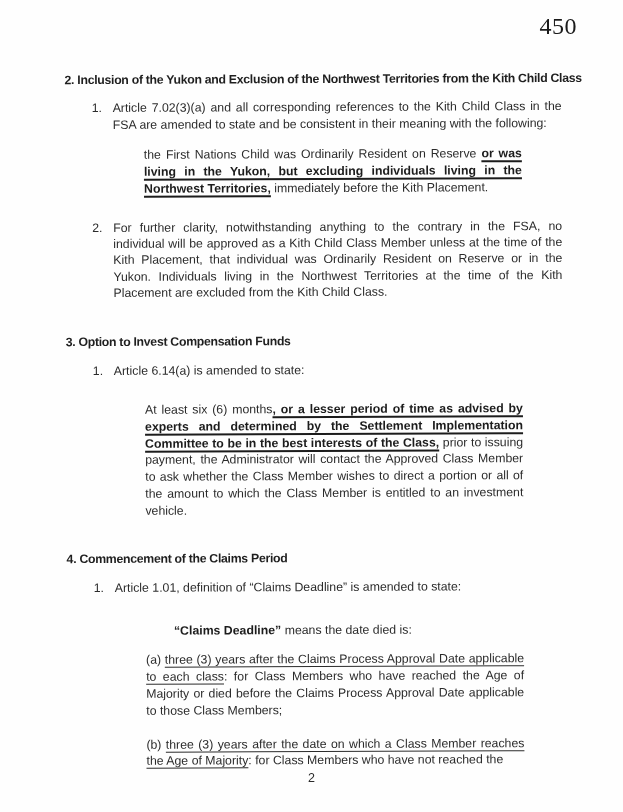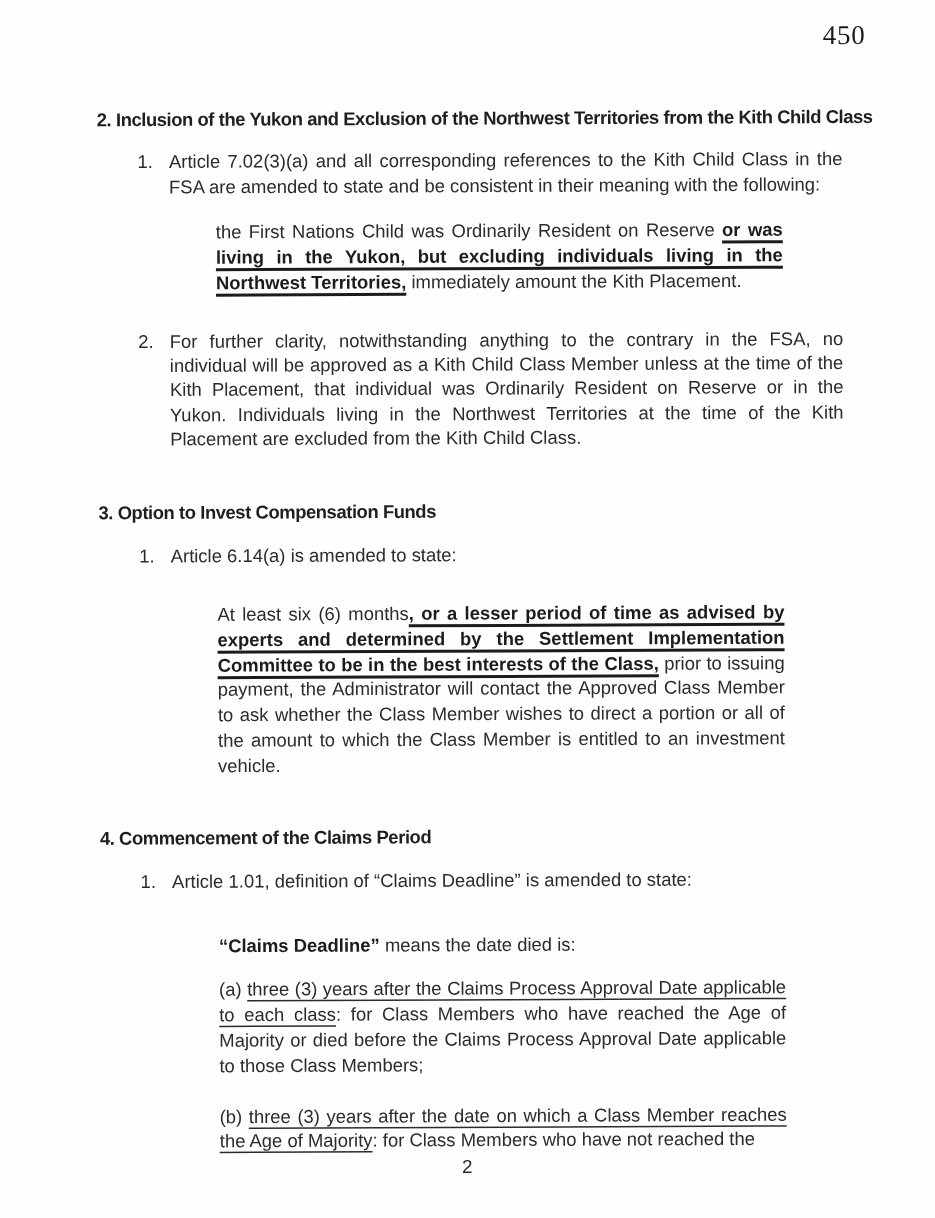--- a/index.html
+++ b/index.html
@@ -10,21 +10,21 @@
     background: #fefefe;
     overflow: hidden;
     font-family: "Liberation Sans", "DejaVu Sans", sans-serif;
     color: #2b2b2b;
   }
   .stamp {
     position: absolute;
     top: 13px;
     right: 46px;
     font-family: "Liberation Serif", "DejaVu Serif", serif;
-    font-size: 18px;
+    font-size: 24px;
     letter-spacing: 0.5px;
     color: #1a1a1a;
   }
   .content {
     position: absolute;
     left: 66px;
     top: 71px;
     width: 524px;
     display: flex;
     flex-direction: column;
@@ -52,21 +52,21 @@
     color: #1c1c1c;
     text-decoration: underline;
     text-decoration-thickness: 1.8px;
     text-underline-offset: 2.5px;
   }
   .u {
     text-decoration: underline;
     text-decoration-thickness: 1.3px;
     text-underline-offset: 2.5px;
   }
-  .b { font-weight: 700; color: #1c1c1c; }
+  .b { font-weight: 700; color: #1c1c1c; margin-left: 28px; }
   .mt12 { margin-top: 12px; }
   .mt13 { margin-top: 13px; }
   .mt14 { margin-top: 14px; }
   .mt17 { margin-top: 17px; }
   .mt22 { margin-top: 22px; }
   .mt23 { margin-top: 23px; }
   .mt27 { margin-top: 27px; }
   .mt31 { margin-top: 31px; }
   .mt33 { margin-top: 33px; }
   .lh17  { line-height: 17px; }
@@ -90,21 +90,21 @@
 
   <div class="content">
 
     <div class="heading">2. Inclusion of the Yukon and Exclusion of the Northwest Territories from the Kith Child Class</div>
 
     <div class="list-item mt12">
       <span class="list-num">1.</span>
       <span class="list-text">Article 7.02(3)(a) and all corresponding references to the Kith Child Class in the FSA are amended to state and be consistent in their meaning with the following:</span>
     </div>
 
-    <div class="quote mt14 lh17"><span>the First Nations Child was Ordinarily Resident on Reserve </span><span class="bu">or was living in the Yukon, but excluding individuals living in the Northwest Territories,</span><span> immediately amount the Kith Placement.</span></div>
+    <div class="quote mt14 lh17"><span>the First Nations Child was Ordinarily Resident on Reserve </span><span class="bu">or was living in the Yukon, but excluding individuals living in the Northwest Territories,</span><span> immediately before the Kith Placement.</span></div>
 
     <div class="list-item mt22">
       <span class="list-num">2.</span>
       <span class="list-text">For further clarity, notwithstanding anything to the contrary in the FSA, no individual will be approved as a Kith Child Class Member unless at the time of the Kith Placement, that individual was Ordinarily Resident on Reserve or in the Yukon. Individuals living in the Northwest Territories at the time of the Kith Placement are excluded from the Kith Child Class.</span>
     </div>
 
     <div class="heading mt33">3. Option to Invest Compensation Funds</div>
 
     <div class="list-item mt12">
       <span class="list-num">1.</span>

